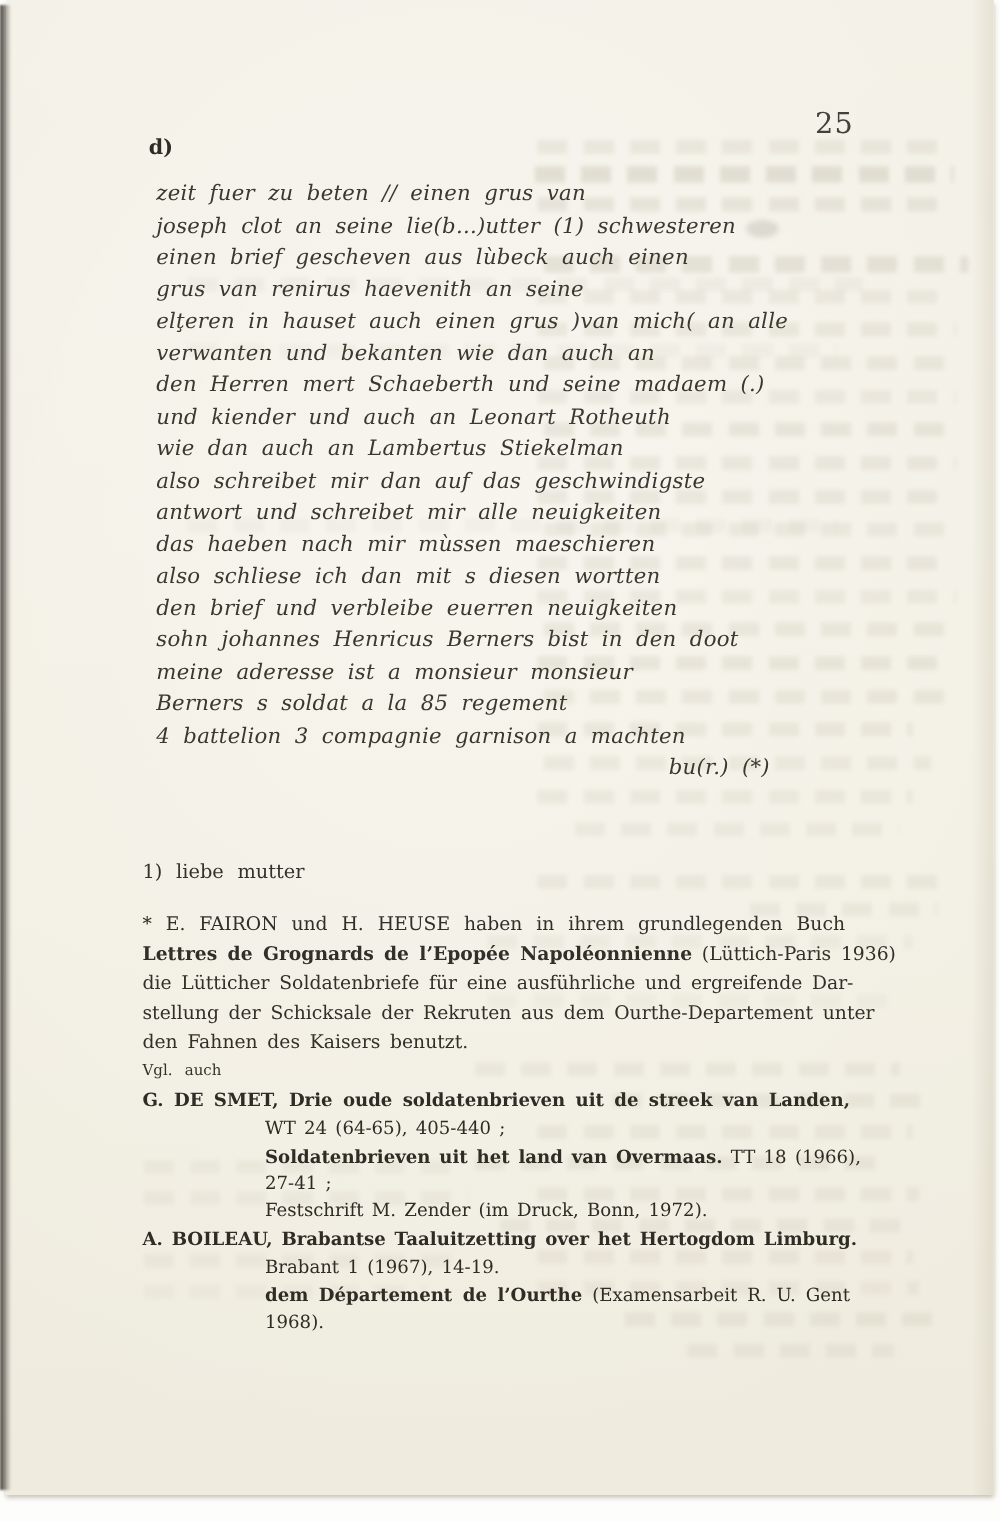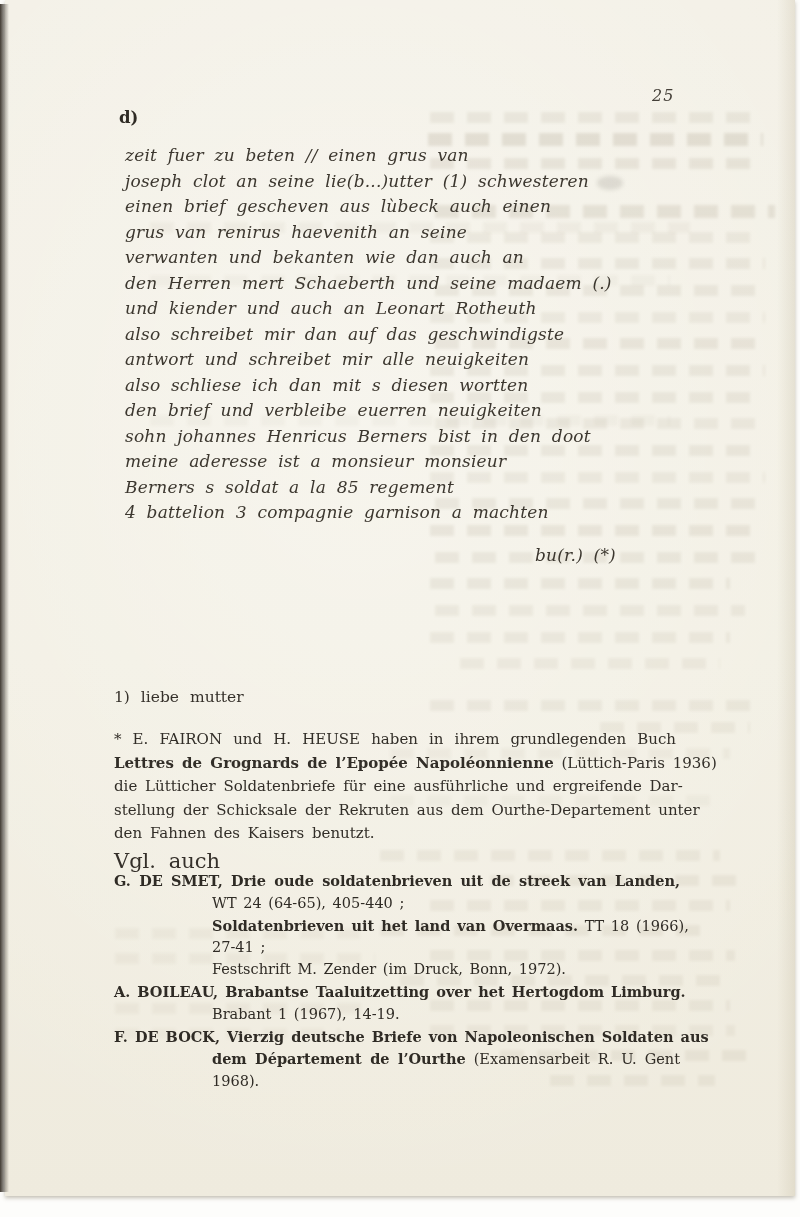--- a/index.html
+++ b/index.html
@@ -31,35 +31,35 @@
     position:absolute;height:11px;
     background:repeating-linear-gradient(90deg,#7b6c4f 0 24px,transparent 24px 37px);
     filter:blur(1.6px);
   }
   .spot{
     position:absolute;left:597px;top:176px;width:26px;height:14px;border-radius:50%;
     background:rgba(125,120,110,.2);filter:blur(2px);
   }
   
   .txt{position:absolute;color:#34302a;}
-  .page-number{left:652px;top:86px;font-size:16px;letter-spacing:1px;color:#454039;font-style:italic;}
+  .page-number{left:652px;top:86px;font-size:23px;letter-spacing:1px;color:#454039;}
   .section-label{left:119px;top:108px;font-size:16.5px;font-weight:bold;color:#2f2b25;}
   .letter{
     left:125px;top:143px;width:560px;
     font-style:italic;font-size:17px;line-height:25.5px;
     word-spacing:5px;letter-spacing:.2px;color:#3c372f;
   }
   .letter .line{white-space:nowrap;}
-  .signature{margin-left:410px;margin-top:17px;}
+  .signature{margin-left:410px;}
   .footnote1{left:114px;top:688px;font-size:15.5px;word-spacing:6px;color:#35302a;}
   .star-note{
     left:114px;top:728px;width:562px;
     font-size:15px;line-height:23.6px;word-spacing:3px;color:#322e28;
   }
-  .vgl{left:114px;top:849px;font-size:21px;word-spacing:6px;color:#35302a;}
+  .vgl{left:114px;top:849px;font-size:12px;word-spacing:6px;color:#35302a;}
   .bib{
     left:114px;top:870px;width:566px;
     font-size:14.5px;line-height:21.8px;word-spacing:2px;color:#2f2b25;
   }
   .line{white-space:nowrap;}
   .line.j{text-align:justify;text-align-last:justify;}
   .line.ind{padding-left:98px;}
   .b{font-weight:bold;}
 </style>
 </head>
@@ -116,25 +116,28 @@
 
 <div class="txt page-number">25</div>
 <div class="txt section-label">d)</div>
 
 <div class="txt letter">
   <div>
       <div class="line">zeit fuer zu beten // einen grus van</div>
       <div class="line">joseph clot an seine lie(b...)utter (1) schwesteren</div>
       <div class="line">einen brief gescheven aus lùbeck auch einen</div>
       <div class="line">grus van renirus haevenith an seine</div>
+      <div class="line">elţeren in hauset auch einen grus )van mich( an alle</div>
       <div class="line">verwanten und bekanten wie dan auch an</div>
       <div class="line">den Herren mert Schaeberth und seine madaem (.)</div>
       <div class="line">und kiender und auch an Leonart Rotheuth</div>
+      <div class="line">wie dan auch an Lambertus Stiekelman</div>
       <div class="line">also schreibet mir dan auf das geschwindigste</div>
       <div class="line">antwort und schreibet mir alle neuigkeiten</div>
+      <div class="line">das haeben nach mir mùssen maeschieren</div>
       <div class="line">also schliese ich dan mit s diesen wortten</div>
       <div class="line">den brief und verbleibe euerren neuigkeiten</div>
       <div class="line">sohn johannes Henricus Berners bist in den doot</div>
       <div class="line">meine aderesse ist a monsieur monsieur</div>
       <div class="line">Berners s soldat a la 85 regement</div>
       <div class="line">4 battelion 3 compagnie garnison a machten</div>
     </div>
   <div class="line signature">bu(r.) (*)</div>
 </div>
 
@@ -156,17 +159,16 @@
       <div class="line ind"><span>WT 24 (64-65), 405-440 ;</span></div>
       <div class="line ind j"><span class="b">Soldatenbrieven uit het land van Overmaas.</span><span> TT 18 (1966),</span></div>
       <div class="line ind"><span>27-41 ;</span></div>
       <div class="line ind"><span>Festschrift M. Zender (im Druck, Bonn, 1972).</span></div>
     </div>
     <div>
       <div class="line j"><span class="b">A. BOILEAU, Brabantse Taaluitzetting over het Hertogdom Limburg.</span></div>
       <div class="line ind"><span>Brabant 1 (1967), 14-19.</span></div>
     </div>
     <div>
-      <div class="line j"><span class="b">F. DE BOCK, Vierzig deutsche Briefe von Napoleonischen Soldaten aus</span></div>
       <div class="line ind j"><span class="b">dem Département de l’Ourthe</span><span> (Examensarbeit R. U. Gent</span></div>
       <div class="line ind"><span>1968).</span></div>
     </div>
   </div>
 
 </body></html>

